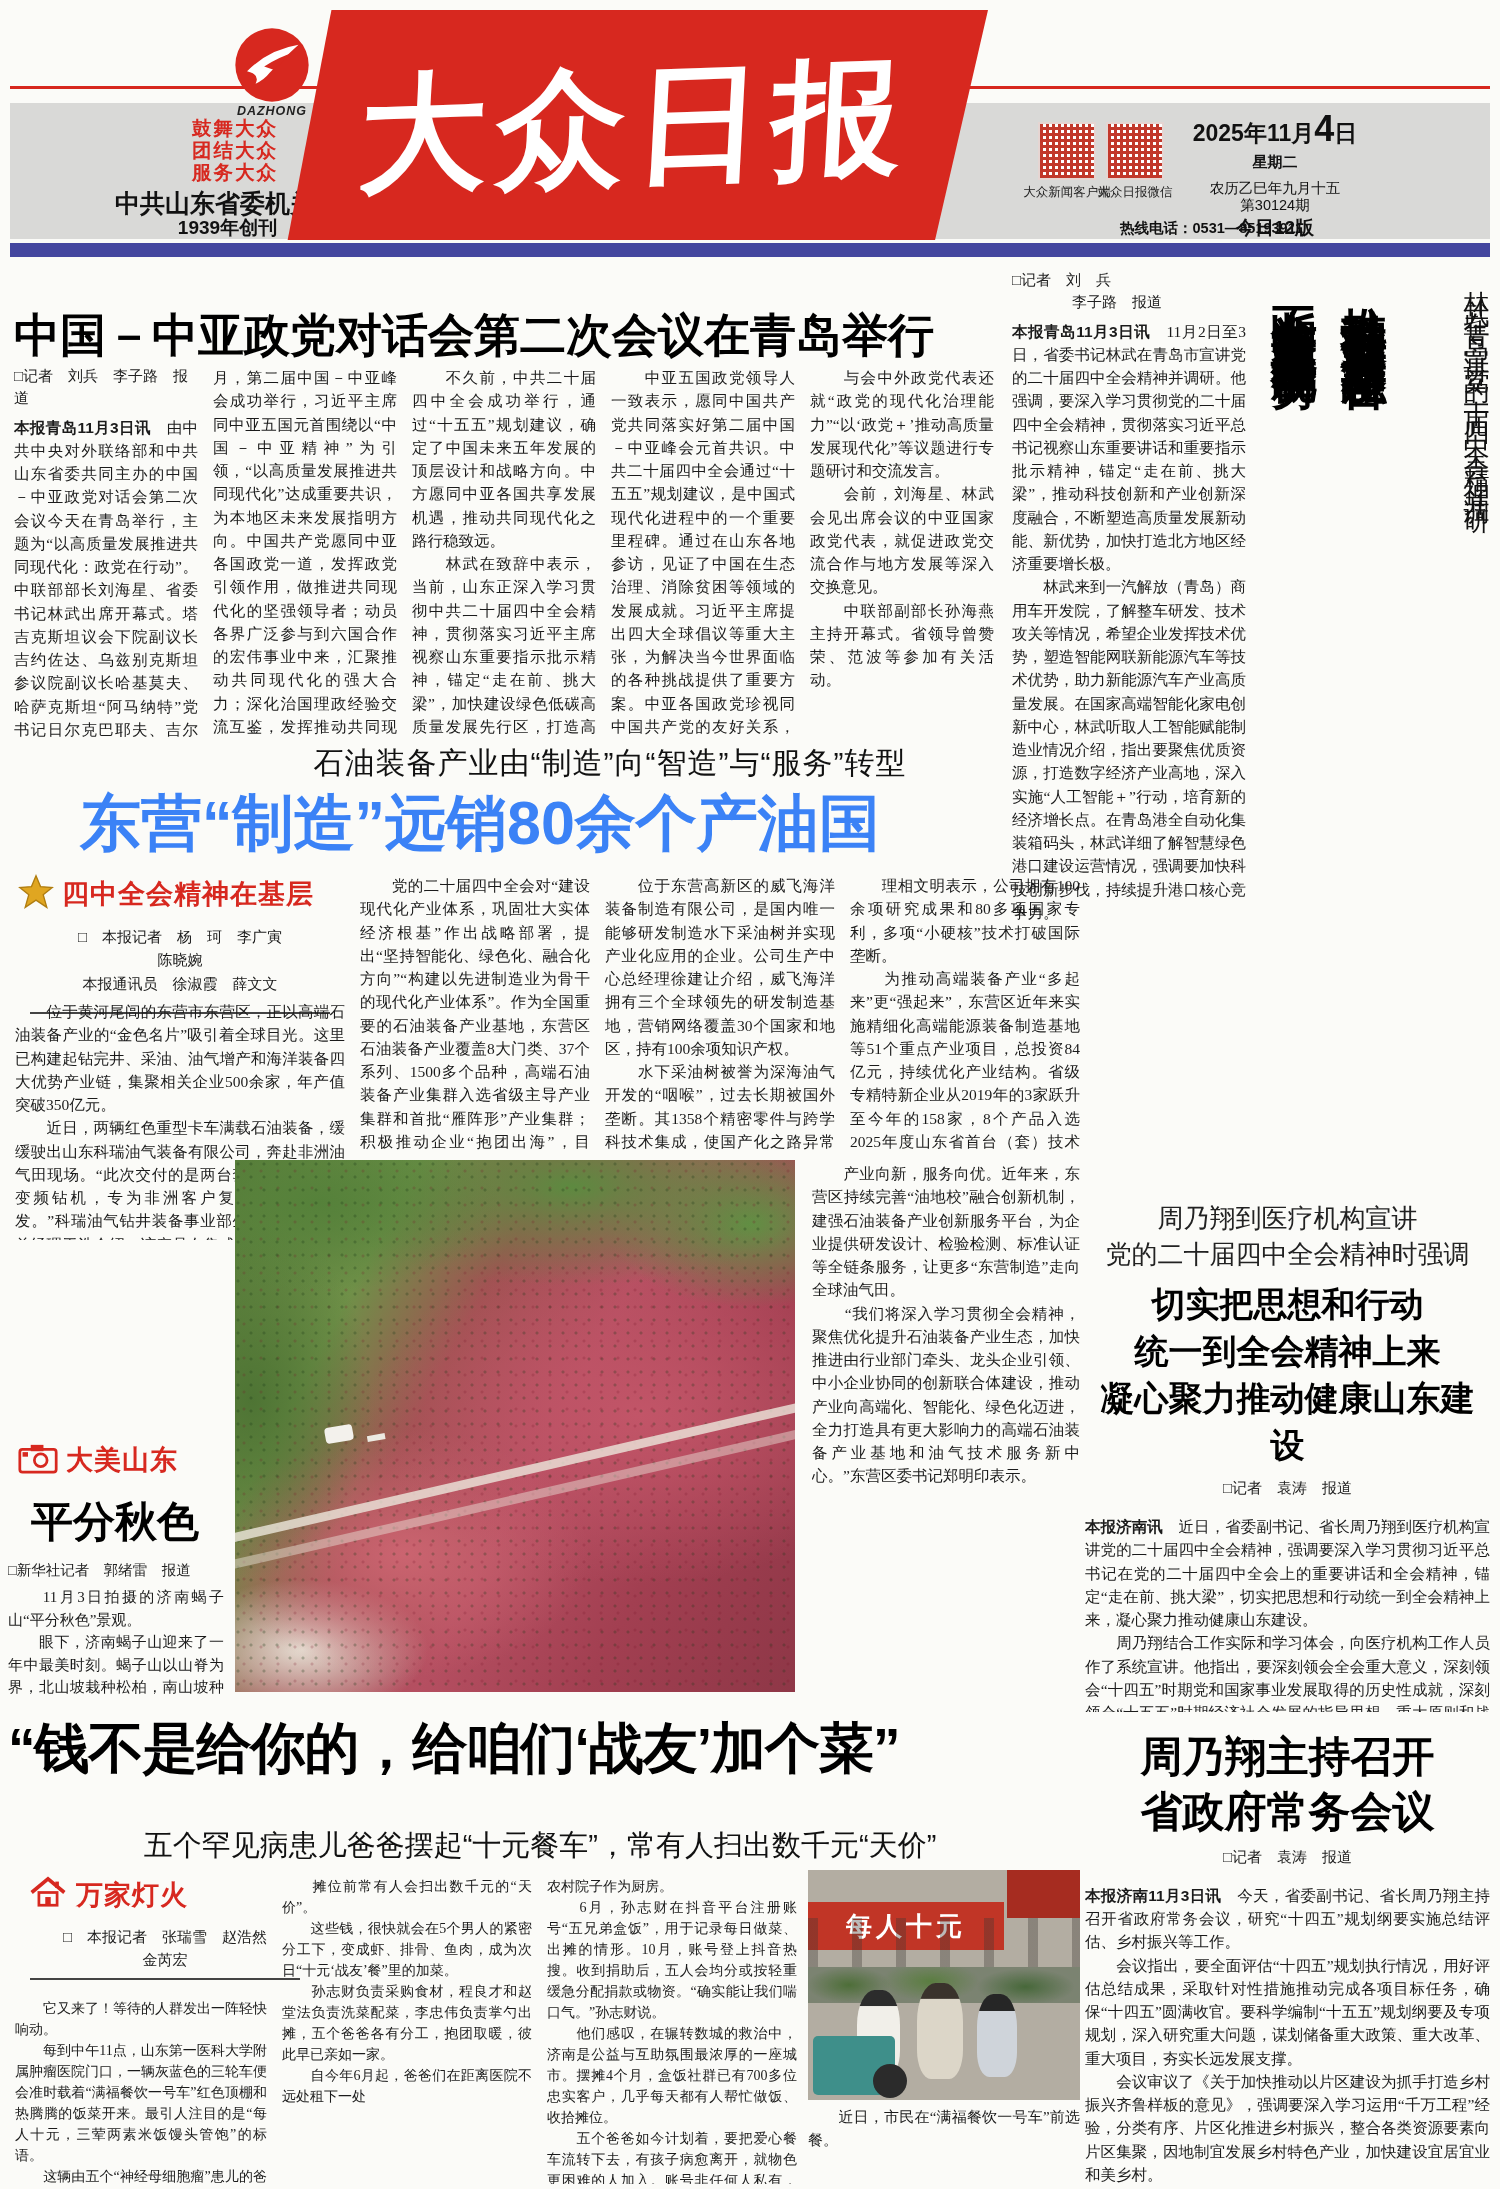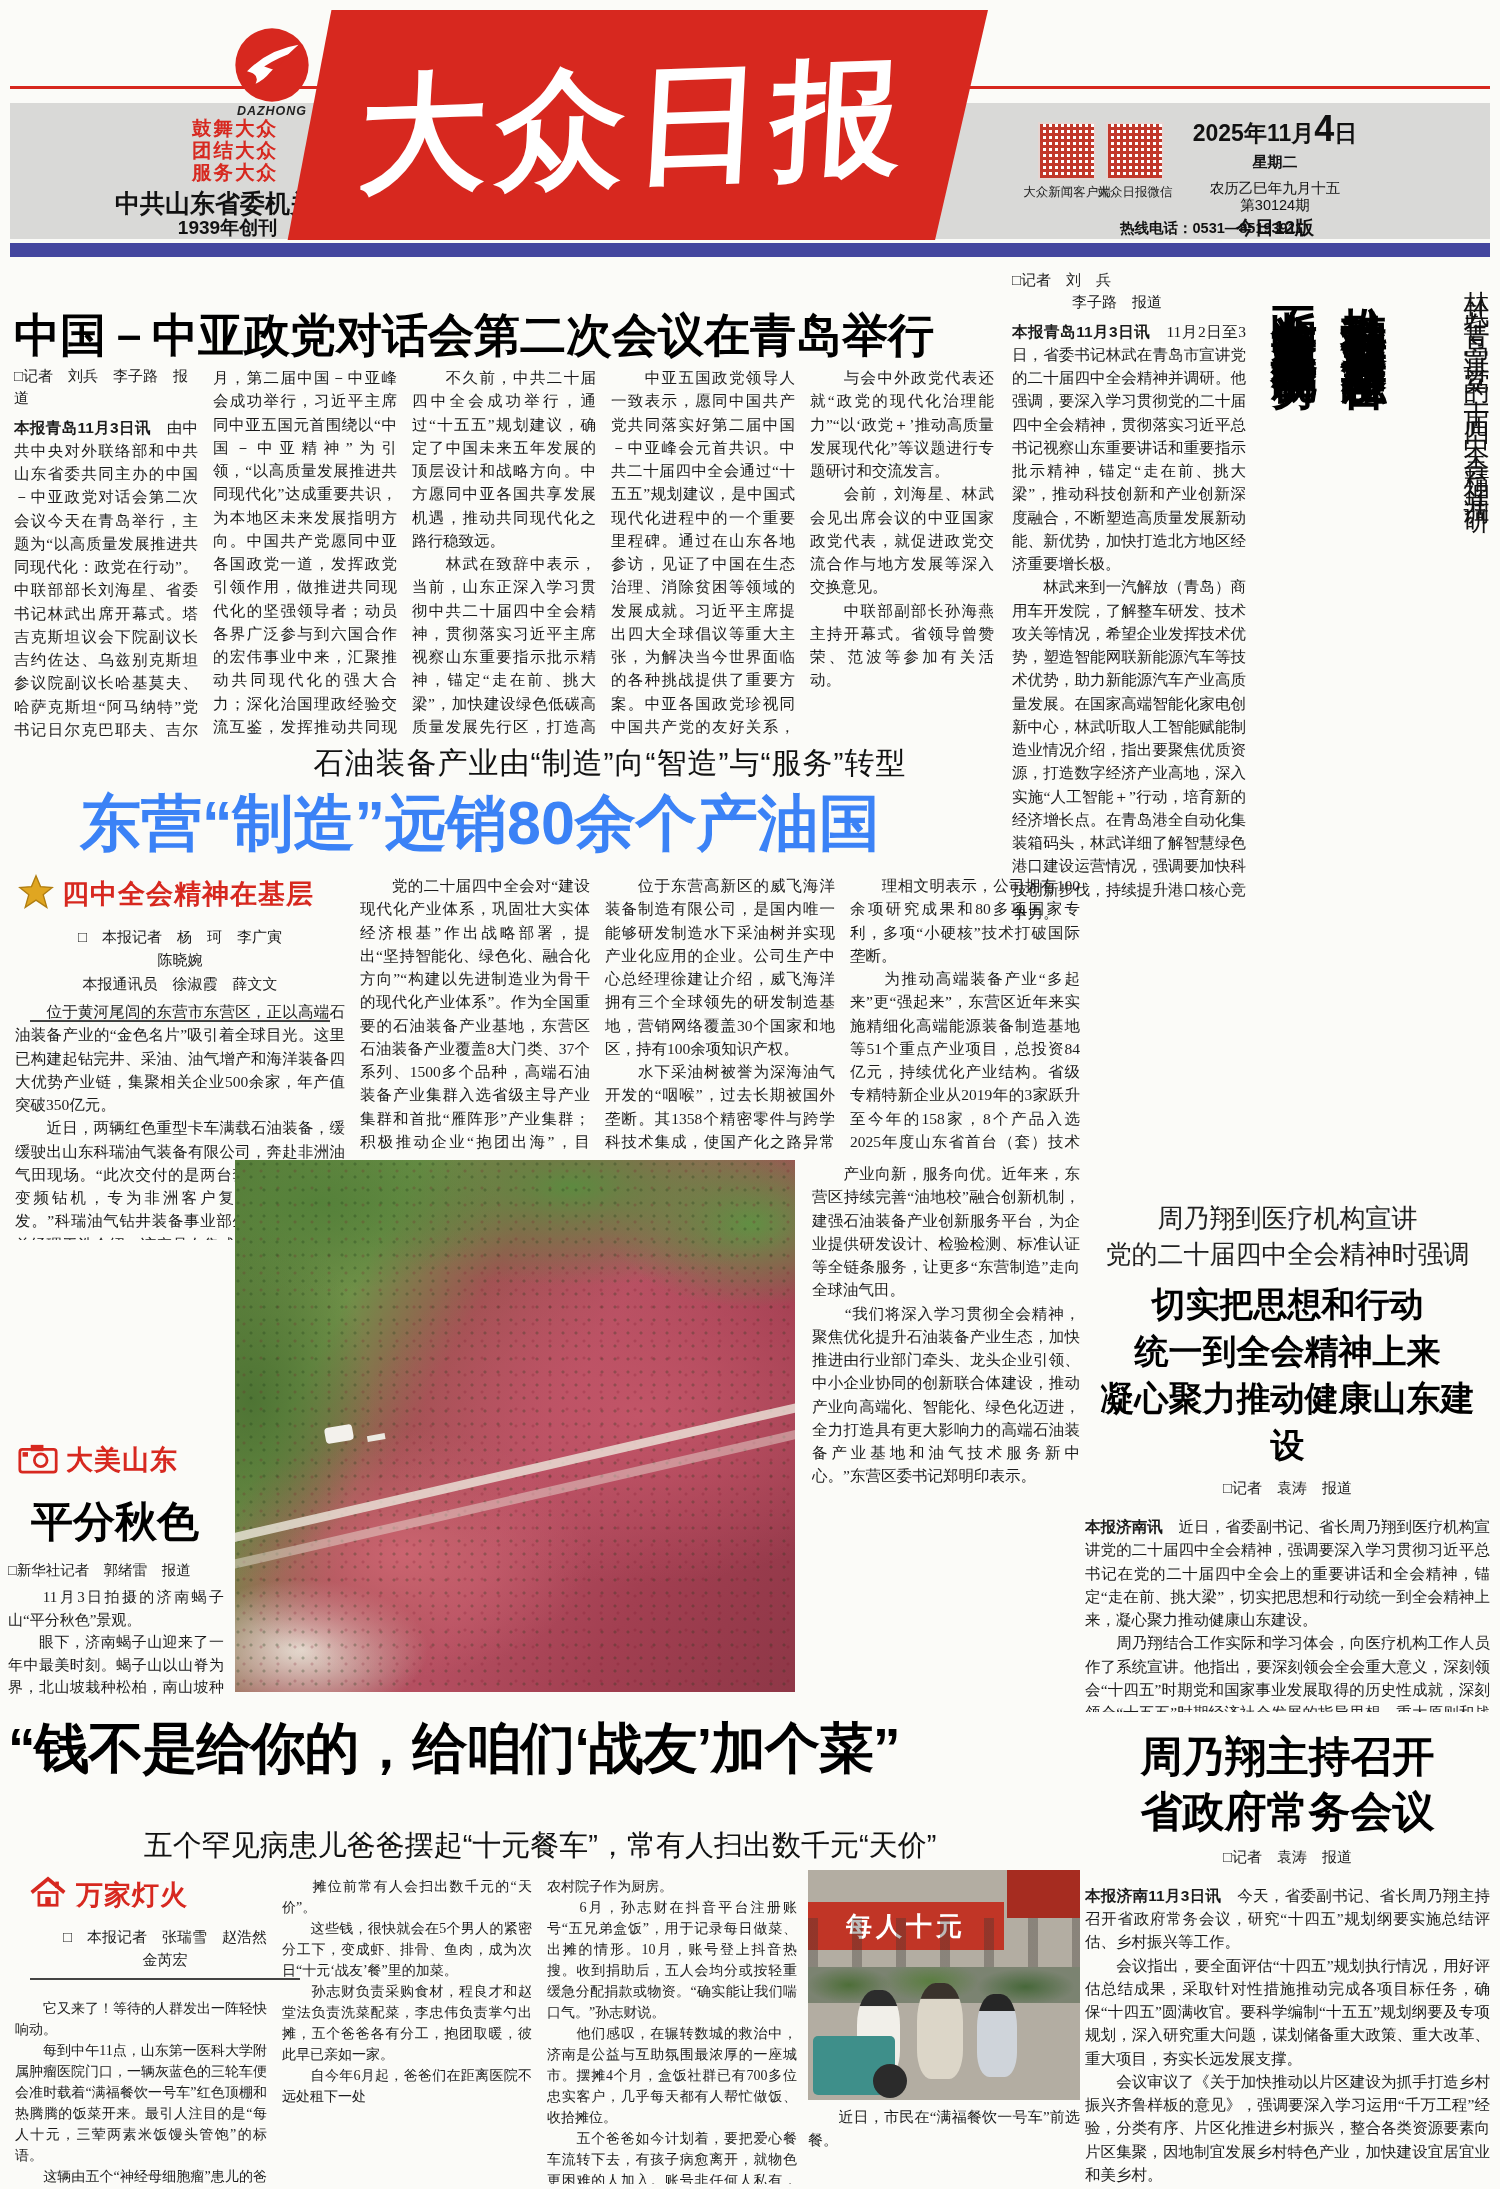--- a/index.html
+++ b/index.html
@@ -57,21 +57,21 @@
   #vkicker{font-size:26px;font-weight:500;letter-spacing:11px;margin-left:auto;width:40px;color:#111;}
   #linwu-close{left:1012px;top:1066px;width:478px;height:126px;}
   
   #dy-kicker{left:140px;top:743px;width:940px;text-align:center;font-size:30px;color:#111;letter-spacing:1px;}
   #dy-headline{left:80px;top:783px;width:1000px;text-align:left;font-size:61px;font-weight:900;
     color:#3b82f6;white-space:nowrap;}
   .badge{display:flex;align-items:center;gap:8px;}
   .badge-text{font-size:27px;font-weight:700;color:#d7281f;letter-spacing:1px;}
   #dy-badge{left:18px;top:874px;}
   #dy-byline{left:30px;top:926px;width:300px;text-align:center;border-bottom:2px solid #444;
-    padding-bottom:24px;font-size:15px;line-height:1.55;}
+    padding-bottom:16px;font-size:15px;line-height:1.55;}
   #dy-col1{left:15px;top:1000px;width:330px;height:240px;}
   #dy-col2{left:360px;top:874px;width:230px;height:280px;}
   #dy-col3{left:605px;top:874px;width:230px;height:280px;}
   #dy-col4{left:850px;top:874px;width:230px;height:280px;}
   #dy-tail{left:812px;top:1162px;width:268px;height:528px;}
   
   #photo1{left:235px;top:1160px;width:560px;height:532px;overflow:hidden;background:
     radial-gradient(ellipse 300px 150px at 15% 8%,#55813a,transparent 60%),
     radial-gradient(ellipse 420px 160px at 60% 5%,#5d8a40,transparent 62%),
     radial-gradient(ellipse 200px 300px at 3% 45%,#4e7434,transparent 60%),

